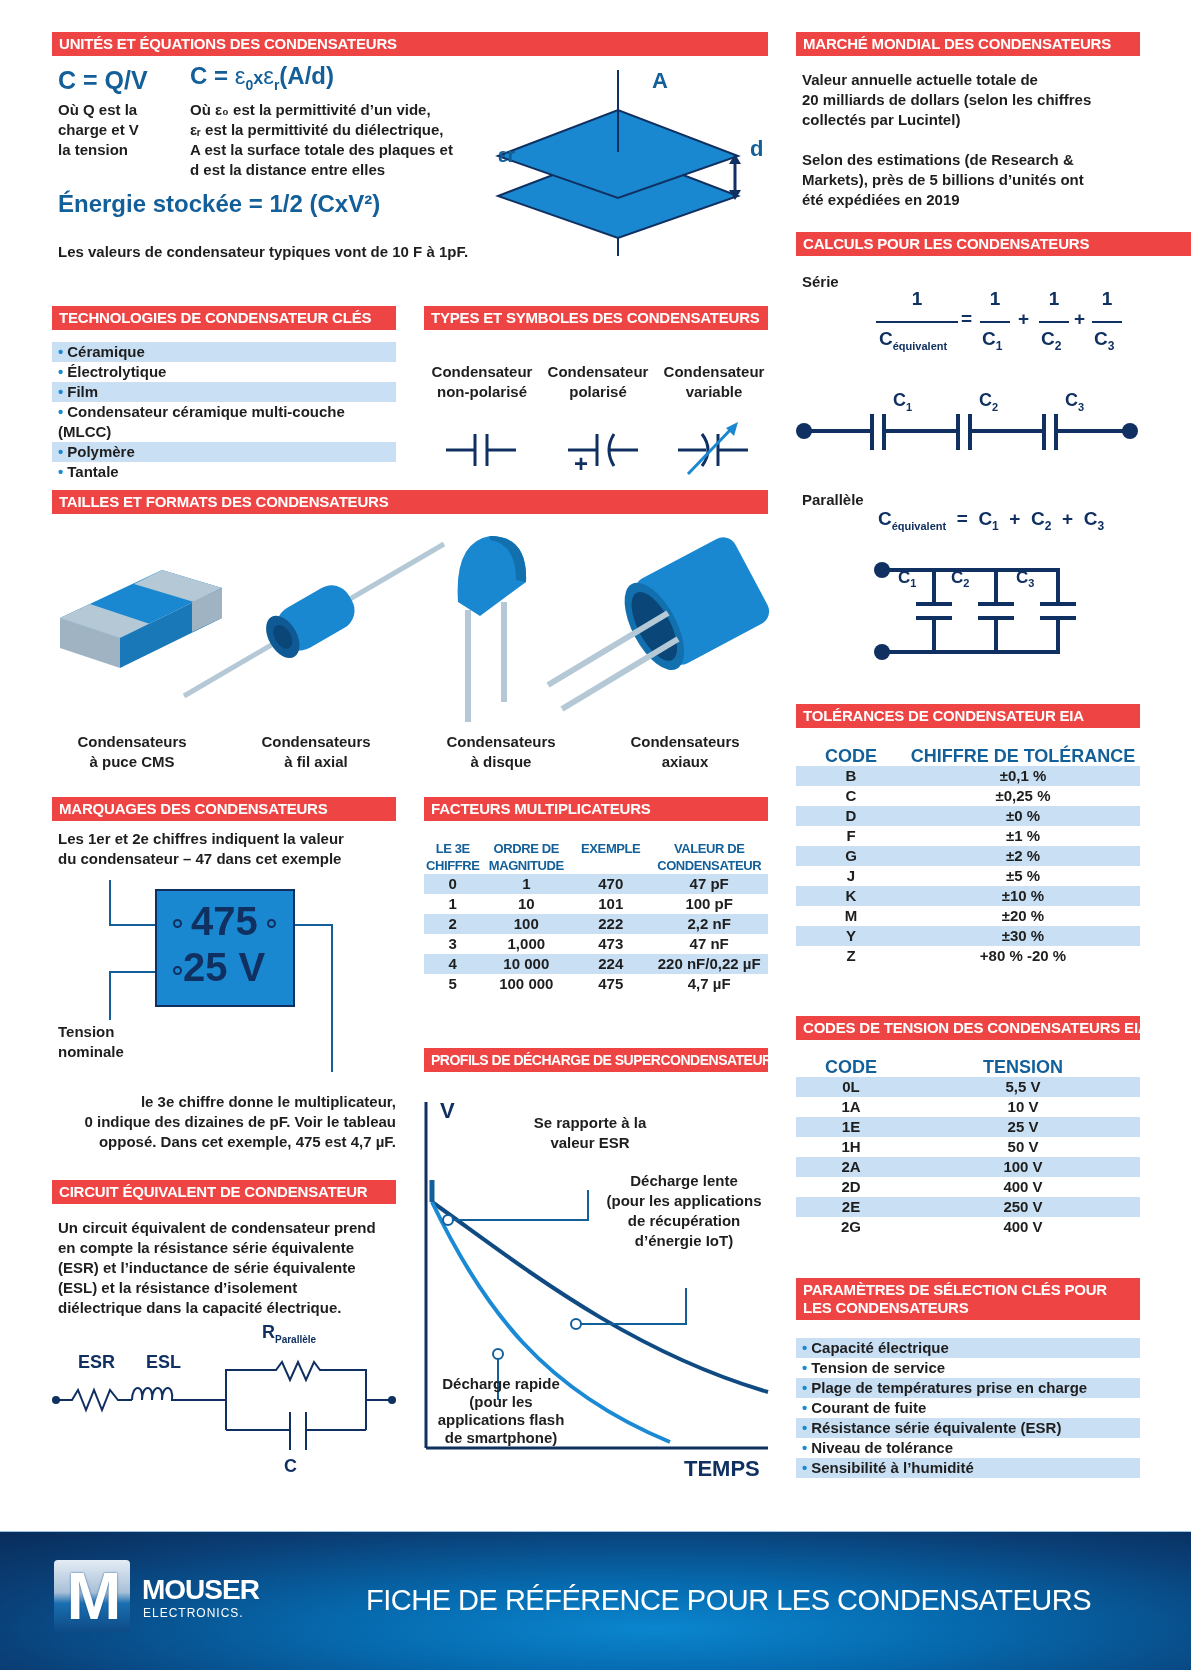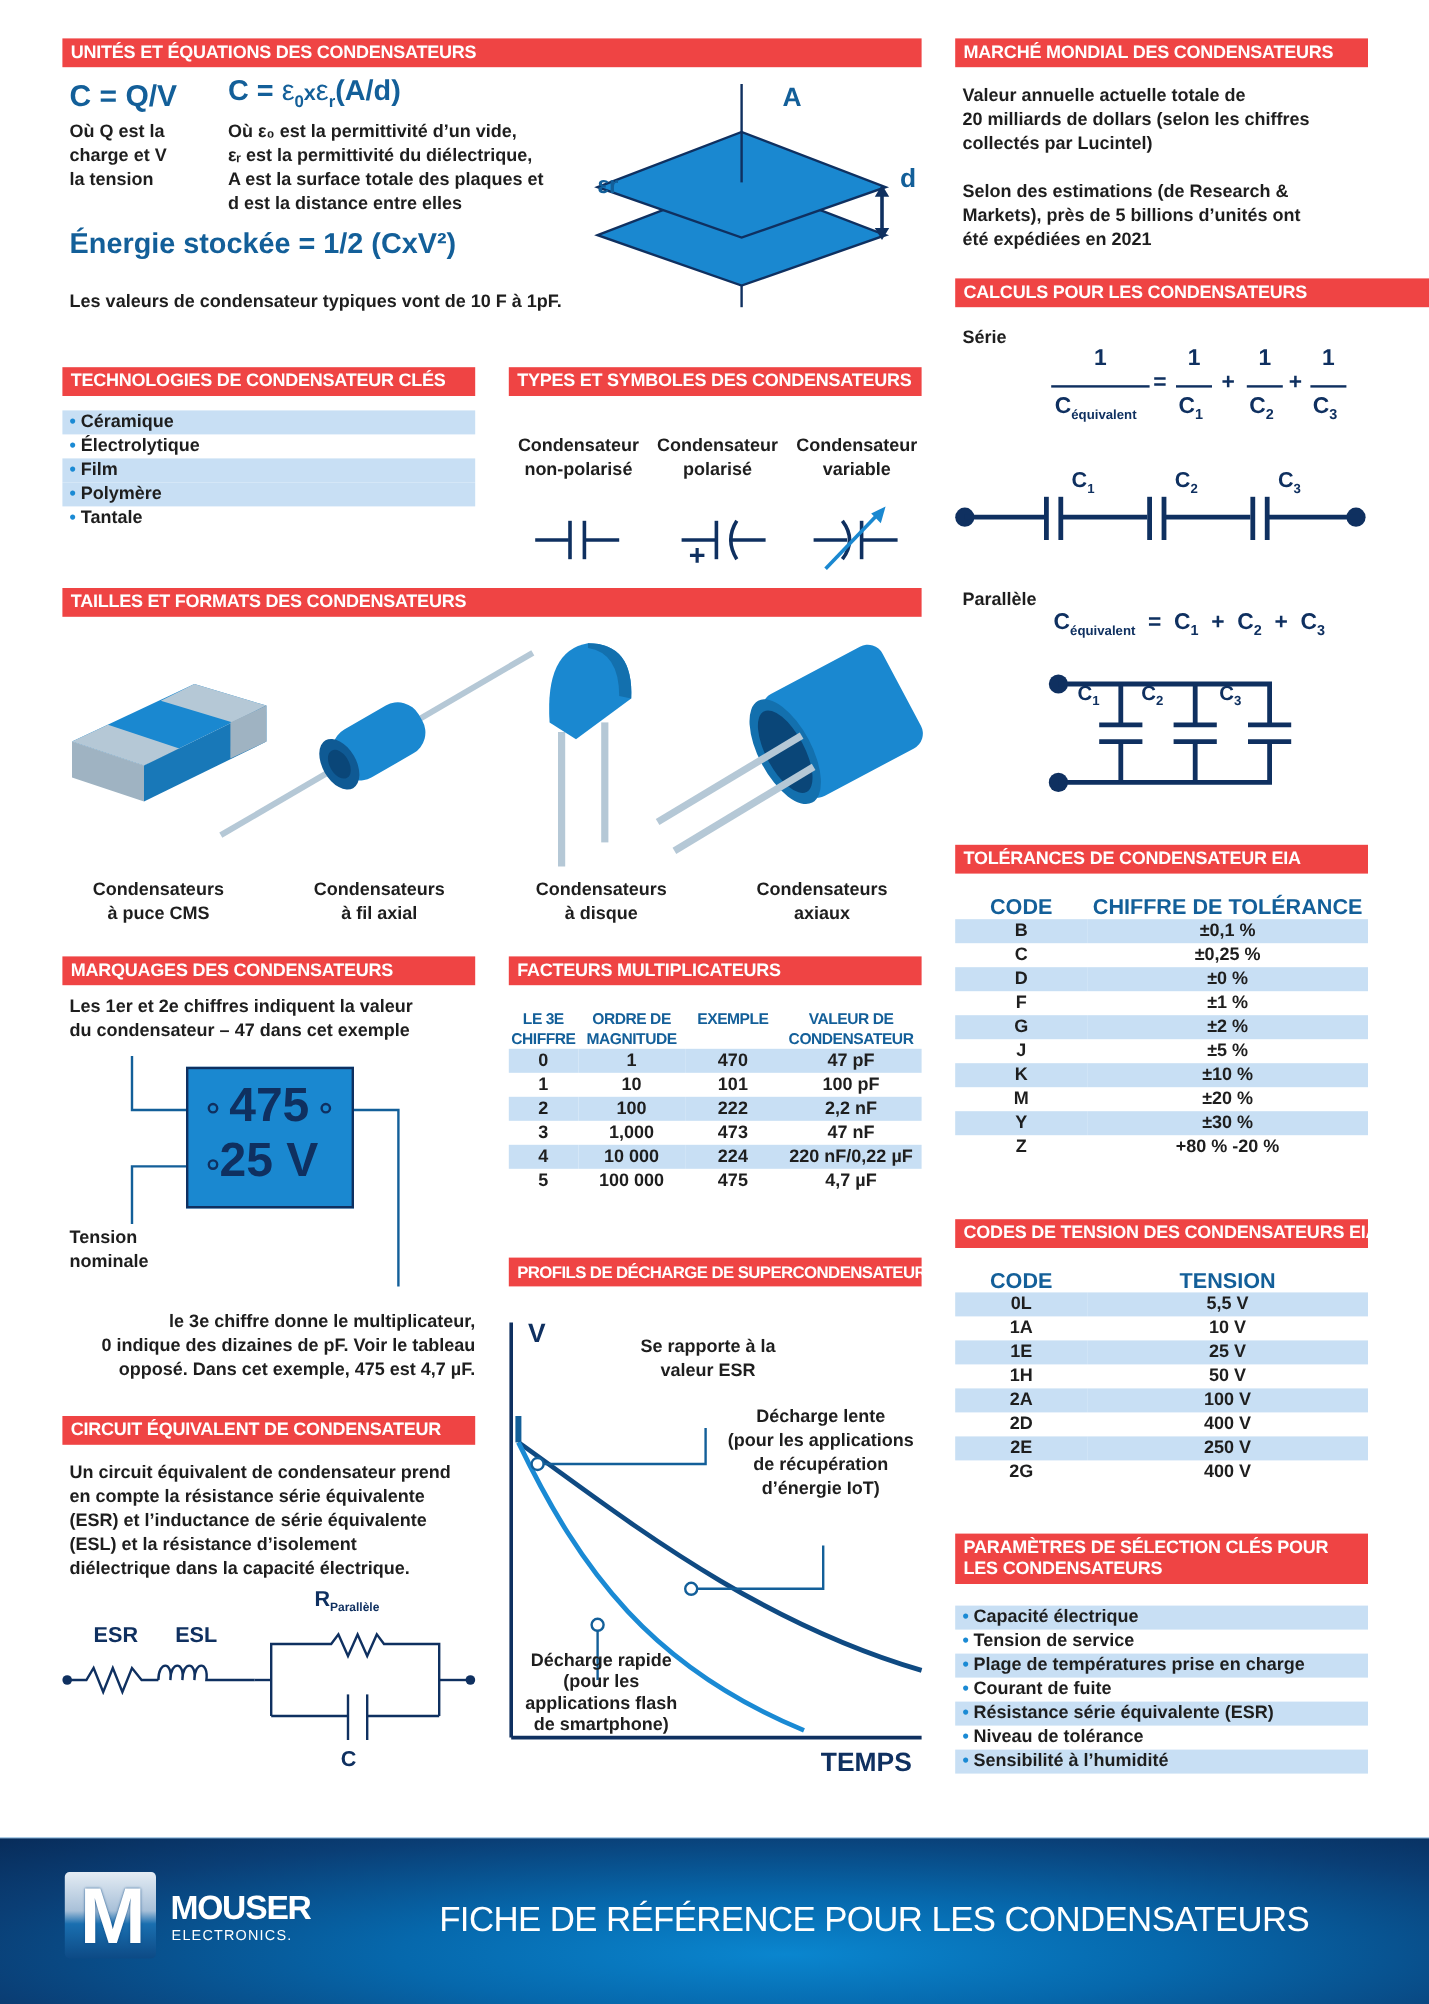--- a/index.html
+++ b/index.html
@@ -71,21 +71,21 @@
 
 <div class="hdr" style="left:796px;top:32px;width:344px;">MARCHÉ MONDIAL DES CONDENSATEURS</div>
 <div class="txt" style="left:802px;top:70px;">
   <div>Valeur annuelle actuelle totale de</div>
   <div>20 milliards de dollars (selon les chiffres</div>
   <div>collectés par Lucintel)</div>
 </div>
 <div class="txt" style="left:802px;top:150px;">
   <div>Selon des estimations (de Research &amp;</div>
   <div>Markets), près de 5 billions d’unités ont</div>
-  <div>été expédiées en 2021</div>
+  <div>été expédiées en 2019</div>
 </div>
 
 <div class="hdr" style="left:796px;top:232px;width:416px;">CALCULS POUR LES CONDENSATEURS</div>
 <div class="txt" style="left:802px;top:272px;">Série</div>
 
 <div class="abs navy" style="left:876px;top:288px;font-size:19px;font-weight:bold;">
   <div class="abs center" style="left:0;top:0;width:82px;">1</div>
   <div class="abs" style="left:0;top:33px;width:82px;height:2px;background:#0f3060;"></div>
   <div class="abs" style="left:3px;top:40px;white-space:nowrap;"><span>C</span><sub style="font-size:11px;">équivalent</sub></div>
   <div class="abs" style="left:85px;top:20px;">=</div>
@@ -151,20 +151,21 @@
 </svg>
 <div class="abs navy" style="left:898px;top:568px;font-size:17px;font-weight:bold;"><span>C</span><sub style="font-size:11px;">1</sub></div>
 <div class="abs navy" style="left:951px;top:568px;font-size:17px;font-weight:bold;"><span>C</span><sub style="font-size:11px;">2</sub></div>
 <div class="abs navy" style="left:1016px;top:568px;font-size:17px;font-weight:bold;"><span>C</span><sub style="font-size:11px;">3</sub></div>
 
 <div class="hdr" style="left:52px;top:306px;width:344px;">TECHNOLOGIES DE CONDENSATEUR CLÉS</div>
 <ul class="stripe-list" style="left:52px;top:342px;width:344px;">
   <li class="odd"><span class="bullet">•</span><span>Céramique</span></li>
   <li><span class="bullet">•</span><span>Électrolytique</span></li>
   <li class="odd"><span class="bullet">•</span><span>Film</span></li>
+  <li class="tall" style="padding-right:40px;"><span class="bullet">•</span><span>Condensateur céramique multi-couche (MLCC)</span></li>
   <li class="odd"><span class="bullet">•</span><span>Polymère</span></li>
   <li><span class="bullet">•</span><span>Tantale</span></li>
 </ul>
 
 <div class="hdr" style="left:424px;top:306px;width:344px;">TYPES ET SYMBOLES DES CONDENSATEURS</div>
 <div class="txt center" style="left:420px;top:362px;width:124px;">
     <div>Condensateur</div>
     <div>non-polarisé</div>
   </div>
 <div class="txt center" style="left:536px;top:362px;width:124px;">

